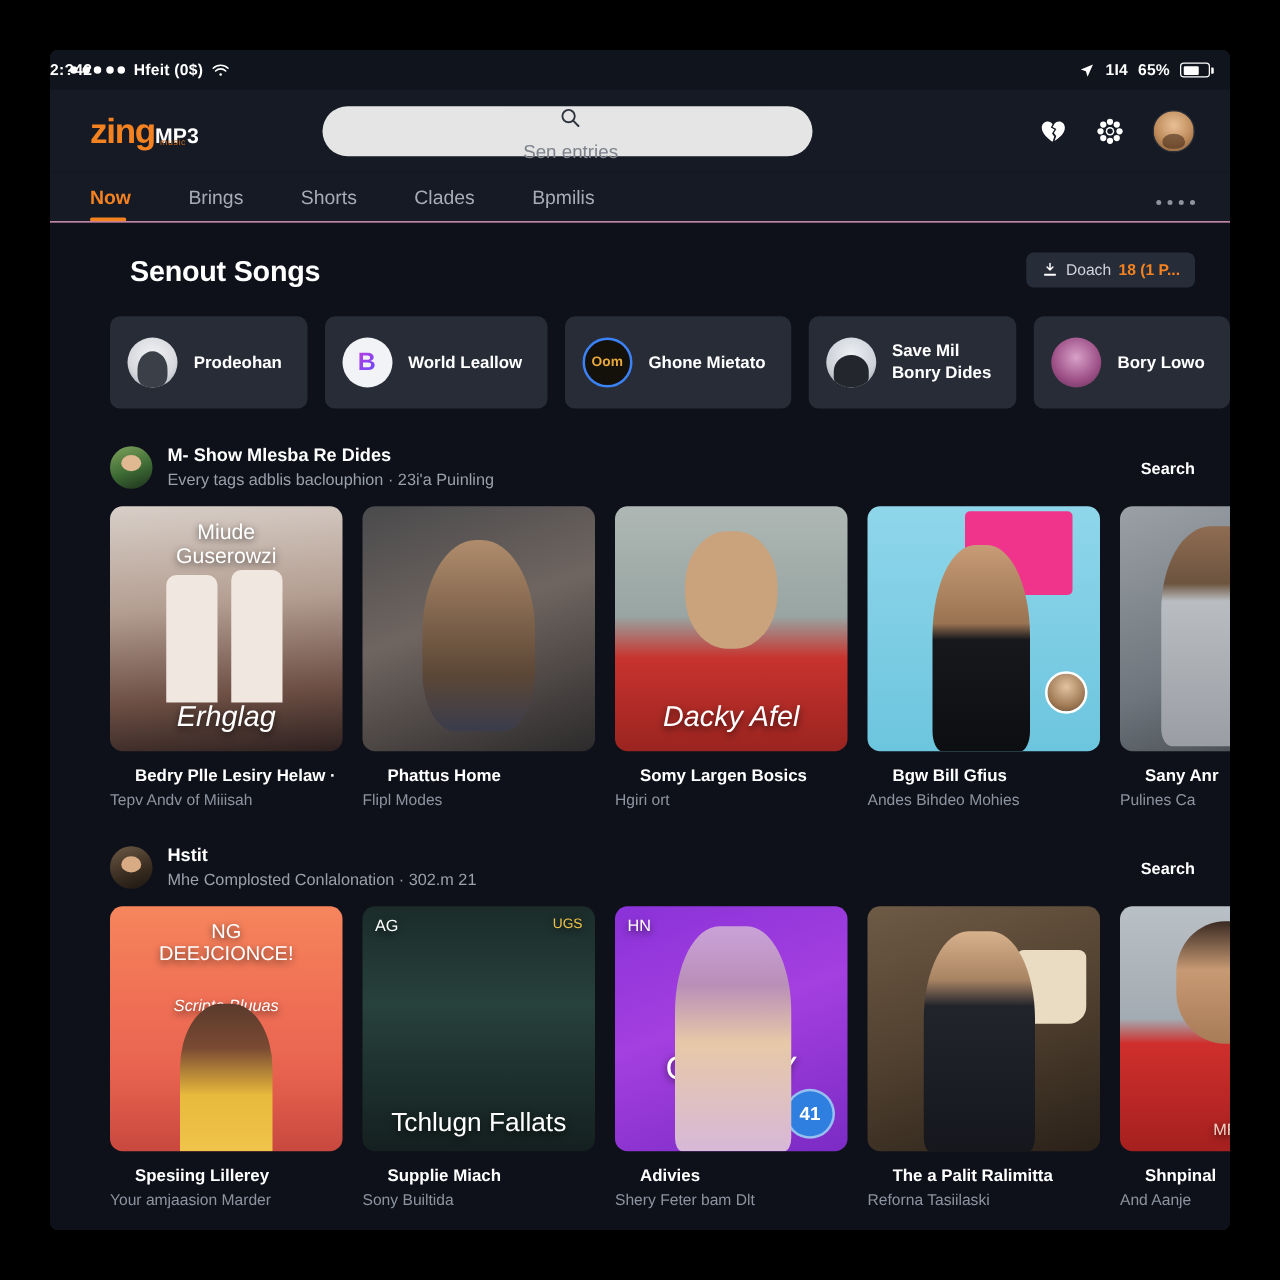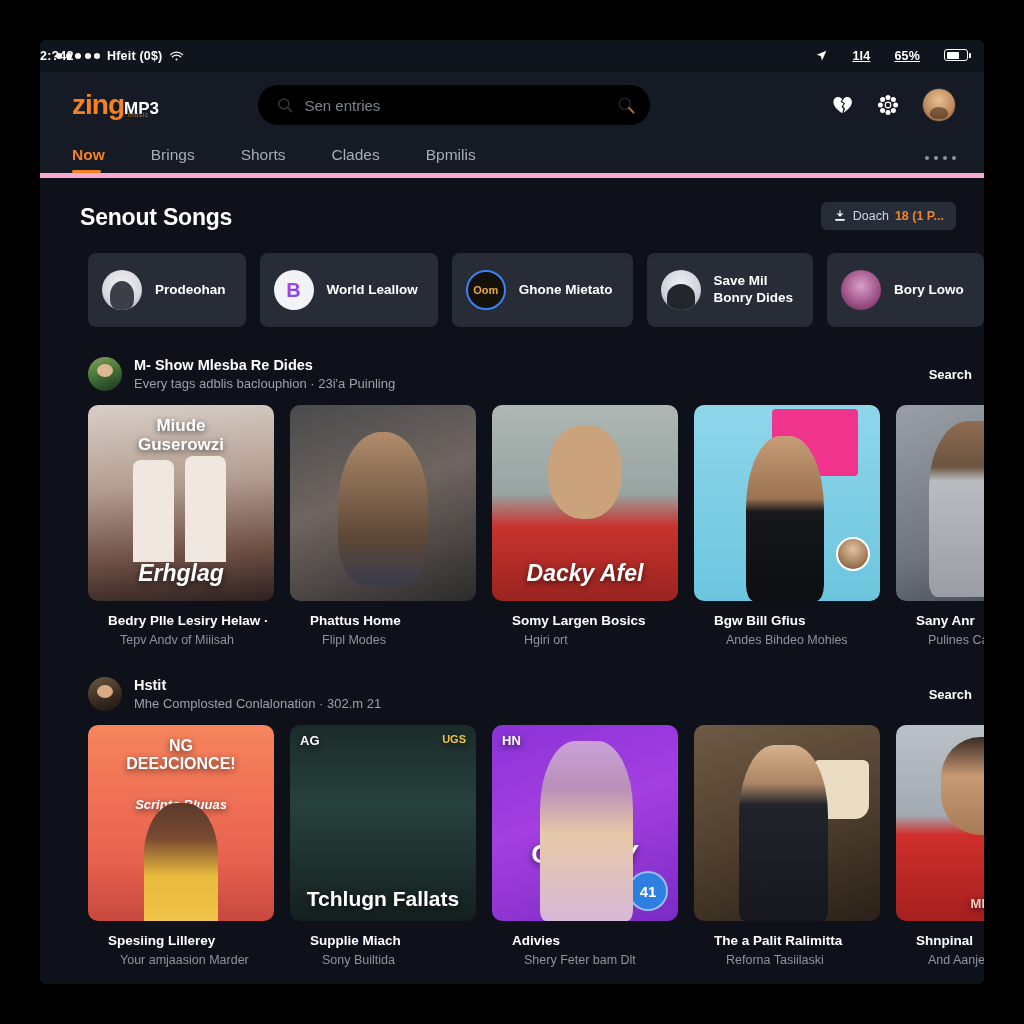--- a/index.html
+++ b/index.html
@@ -26,21 +26,21 @@
     background: #10141c;
     color: #ffffff;
     font-size: 12.5px;
     font-weight: bold;
     letter-spacing: .2px;
   }
   .sb-left { display: flex; align-items: center; gap: 7px; }
   .dots { display: flex; gap: 3.5px; align-items: center; }
   .dots i { width: 6px; height: 6px; border-radius: 50%; background: #fff; display: block; }
   .sb-center { position: absolute; left: 0; right: 0; text-align: left; pointer-events: none; }
-  .sb-right { margin-left: auto; display: flex; align-items: flex-start; gap: 24px; z-index: 2; text-decoration: underline; }
+  .sb-right { margin-left: auto; display: flex; align-items: center; gap: 8px; z-index: 2; }
   .battery {
     width: 24px; height: 12px; border: 1.6px solid #fff; border-radius: 3px;
     position: relative; display: inline-block;
   }
   .battery::after {
     content: ""; position: absolute; right: -4px; top: 3px;
     width: 2.4px; height: 5px; background: #fff; border-radius: 0 1px 1px 0;
   }
   .battery i { position: absolute; left: 1.5px; top: 1.5px; bottom: 1.5px; width: 58%; background: #fff; border-radius: 1px; display:block;}
 
@@ -53,27 +53,28 @@
   }
   #logo { font-size: 28px; font-weight: bold; color: #f58220; letter-spacing: -1px; position: relative; }
   #logo .mp3 { font-size: 17px; color: #ffffff; font-weight: bold; letter-spacing: 0px; }
   #logo .sub {
     position: absolute; left: 56px; top: 22px;
     font-size: 7px; color: #c96a1e; font-weight: normal; letter-spacing: .5px;
   }
   #searchwrap {
     margin-left: auto; margin-right: auto;
     width: 392px; height: 40px;
-    background: #000000;
+    background: #e5e5e5;
     border-radius: 20px;
     display: flex; align-items: center;
     padding: 0 14px 0 18px;
     gap: 10px;
     position: relative;
     left: -40px;
+    flex-direction: column;
   }
   #searchwrap .ph { flex: 1; color: #7d828c; font-size: 15px; }
   .sicon { width: 18px; height: 18px; flex: none; }
   #header .hicons { display: flex; align-items: center; gap: 22px; }
   .hicon { width: 24px; height: 24px; color: #ffffff; display:block; }
   #avatar {
     width: 34px; height: 34px; border-radius: 50%;
     background: radial-gradient(circle at 50% 35%, #e8c096 0%, #c08d5d 55%, #7b5433 100%);
     border: 1px solid #2a2f3a;
     position: relative; overflow: hidden;
@@ -82,40 +83,40 @@
     content:""; position:absolute; left:7px; right:7px; bottom:2px; height:12px;
     border-radius: 50% 50% 40% 40%; background: rgba(60,35,20,.55);
   }
 
   
   #tabs {
     height: 40px;
     display: flex; align-items: flex-end;
     padding: 0 28px 0 32px;
     background: #151a24;
-    border-bottom: 5px solid #f9a8d4;
+    border-bottom: 1px solid #f9a8d4;
     position: relative;
   }
   .tab {
     color: #a7acb8; font-size: 15.5px;
     padding: 0 0 9px 0; margin-right: 46px;
     position: relative; white-space: nowrap;
   }
   .tab.active { color: #f58220; font-weight: bold; }
   .tab.active::after {
     content: ""; position: absolute; left: 0; right: 4px; bottom: 0;
     height: 3px; background: #f58220; border-radius: 2px;
   }
   #tabs .more { margin-left: auto; display: flex; gap: 5px; padding-bottom: 13px; }
   #tabs .more i { width: 4px; height: 4px; border-radius: 50%; background: #8e93a0; display:block; }
 
   
   #body { padding: 0 0 0 0; background: #0e1119; height: calc(944px - 138px); }
 
-  #sectiontop { padding: 26px 28px 0 40px; position: relative; }
+  #sectiontop { padding: 26px 28px 0 64px; position: relative; }
   #sectiontop h1 { color: #fff; font-size: 23px; font-weight: bold; letter-spacing: -.2px; }
   #dlbadge {
     position: absolute; right: 28px; top: 24px;
     background: #262c38; border-radius: 6px;
     padding: 7px 12px;
     font-size: 12.5px; color: #cfd3dc;
     display: flex; align-items: center; gap: 6px;
     white-space: nowrap;
   }
   #dlbadge .amt { color: #f58220; font-weight: bold; }
@@ -140,21 +141,21 @@
   .av.a2 span { font-size:20px; font-weight:bold; background: linear-gradient(135deg,#c03ce0,#5b4dff); -webkit-background-clip:text; background-clip:text; color:transparent;}
   .av.a3 { background:#14100a; border:2px solid #3b82f6; display:flex;align-items:center;justify-content:center;}
   .av.a3 span { font-size:11px;font-weight:bold;color:#e8a93c;}
   .av.a4 { background: radial-gradient(circle at 50% 35%, #eef0f3 0%, #cdd1d8 60%, #8d939e 100%); }
   .av.a4::after { content:""; position:absolute; left:6px; right:6px; top:14px; bottom:0; border-radius:50% 50% 30% 30%; background:#23262c;}
   .av.a5 { background: radial-gradient(circle at 50% 40%, #d8a0c9 0%, #9c4f86 60%, #5c2c50 100%); }
 
   
   .secthead {
     display: flex; align-items: center;
-    padding: 30px 12px 0 48px;
+    padding: 30px 28px 0 48px;
   }
   .secthead .av {
     width: 34px; height: 34px; border-radius: 50%; margin-right: 12px; flex:none;
     position:relative; overflow:hidden;
   }
   .av.sh1 { background: linear-gradient(160deg,#7fa35c,#3d6b34 55%,#1d2f1c); }
   .av.sh1::after { content:""; position:absolute;left:9px;right:9px;top:7px;height:13px;border-radius:50%;background:#e0b892;}
   .av.sh2 { background: linear-gradient(160deg,#6d5a44,#3c2f23 55%,#1b1510); }
   .av.sh2::after { content:""; position:absolute;left:9px;right:9px;top:8px;height:13px;border-radius:50%;background:#d9ab84;}
   .secthead .txt { display: flex; flex-direction: column; gap: 3px; }
@@ -170,21 +171,21 @@
   }
   .card { width: 186px; flex: none; }
   .thumb {
     width: 186px; height: 196px;
     border-radius: 10px; overflow: hidden;
     position: relative;
   }
   .thumb .ov {
     position: absolute; left: 0; right: 0;
     text-align: center; color: #fff;
-    font-weight: bold; text-shadow: 0 2px 6px rgba(0,0,0,.65);
+    font-weight: normal; text-shadow: 0 2px 6px rgba(0,0,0,.65);
     white-space: pre-line;
   }
   .ov.top { top: 12px; font-size: 17px; line-height: 1.1; }
   .ov.bot { bottom: 14px; font-size: 23px; font-style: italic; }
   .ov.mid { top: 46%; font-size: 26px; line-height: 1.0; letter-spacing: -.5px;}
   .ov.sm  { bottom: 10px; font-size: 21px; }
   .ov.corner { left: 10px; right: auto; top: 8px; font-size: 13px; text-align: left; }
   .ov.corner-r { right: 10px; left: auto; top: 8px; font-size: 11px; text-align: right; color:#f0c24a;}
   .badge-circ {
     position: absolute; right: 10px; bottom: 10px;
@@ -193,21 +194,21 @@
     display: flex; align-items: center; justify-content: center;
     border: 2px solid rgba(255,255,255,.5);
   }
   .mini-av {
     position: absolute; right: 10px; bottom: 30px;
     width: 34px; height: 34px; border-radius: 50%;
     background: radial-gradient(circle at 50% 35%,#e2c3a2,#9d7752 65%,#5d4430);
     border: 2px solid #fff;
   }
   .card .ct { color: #fff; font-size: 13.5px; font-weight: bold; margin-top: 12px; white-space: nowrap; overflow: hidden; text-overflow: clip; margin-left: 20px;}
-  .card .cs { color: #8d93a0; font-size: 12.5px; margin-top: 5px; white-space: nowrap; overflow: hidden; margin-left: 32px; }
+  .card .cs { color: #8d93a0; font-size: 12.5px; margin-top: 5px; white-space: nowrap; overflow: hidden; }
 
   
   .t-concert { background: linear-gradient(175deg,#d8cfc8 0%,#b49e92 40%,#6d4f44 75%,#2e2120 100%); }
   .t-concert::before { content:""; position:absolute;left:24%;top:28%;width:22%;height:52%;background:#efe7e0;border-radius:8px 8px 0 0;}
   .t-concert::after { content:""; position:absolute;left:52%;top:26%;width:22%;height:54%;background:#efe7e0;border-radius:8px 8px 0 0;}
   .t-beard { background: linear-gradient(160deg,#4a4a4c 0%,#6f6560 45%,#2c2a2b 100%); }
   .t-beard::after { content:""; position:absolute;left:26%;top:14%;width:48%;height:78%;border-radius:48% 48% 30% 30%;background:linear-gradient(180deg,#b08c6c,#5c4736 70%,#3a3c4c);}
   .t-red { background: linear-gradient(180deg,#aeb7b4 0%,#98a5a2 45%,#c8332e 62%,#9a2420 100%); }
   .t-red::after { content:""; position:absolute;left:30%;top:10%;width:40%;height:48%;border-radius:46%;background:#caa27c;}
   .t-cyan { background: linear-gradient(180deg,#8fd6ea 0%,#6cc5de 100%); }

